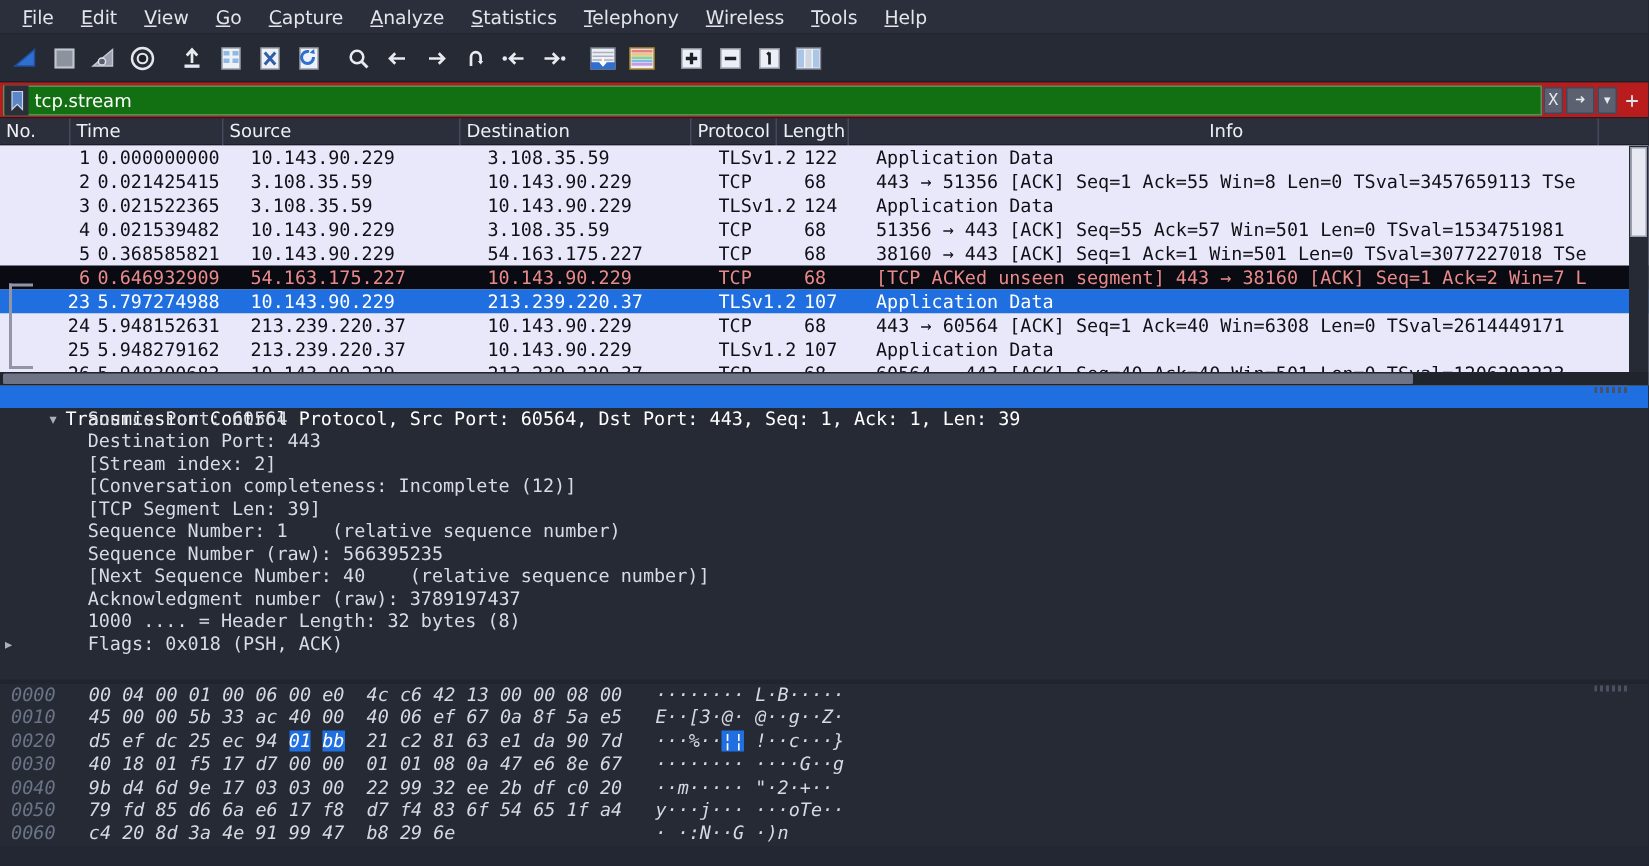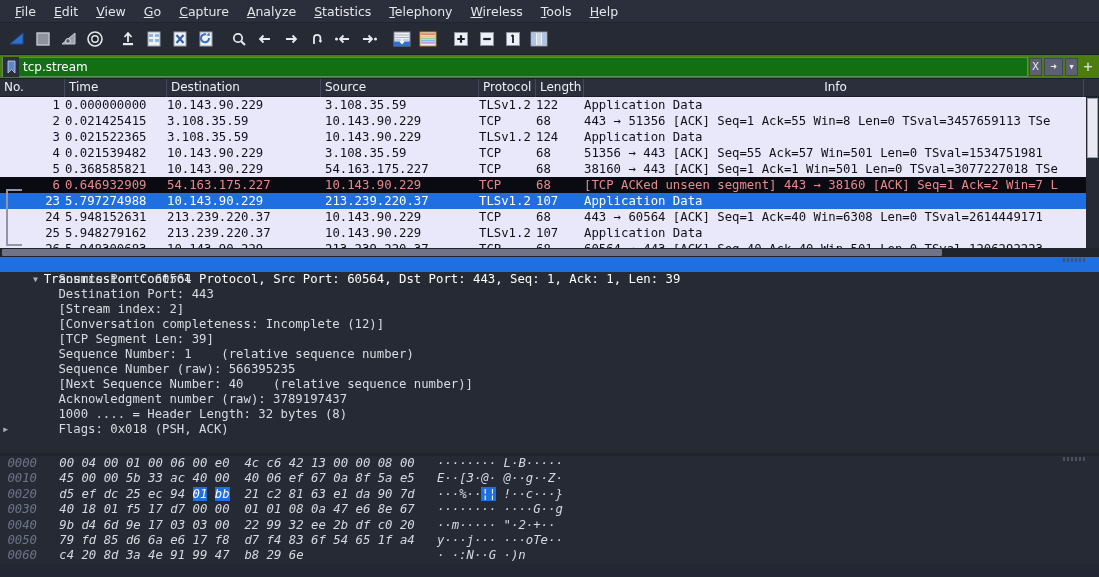--- a/index.html
+++ b/index.html
@@ -23,21 +23,21 @@
   #toolbar{
     height:32px;background:#262a35;display:flex;align-items:center;
     padding-left:4px;box-sizing:border-box;border-bottom:1px solid #1b1f28;
   }
   .tb{width:26px;height:26px;display:flex;align-items:center;justify-content:center;
      cursor:default;border-radius:2px;}
   .tb-sep{width:7px;}
 
   
   #filterbar{
-    height:24px;background:#4d7c0f;display:flex;align-items:center;
+    height:24px;background:#b91c1c;display:flex;align-items:center;
     padding:0 2px;box-sizing:border-box;border-bottom:1px solid #1b1f28;
   }
   #filter-input-wrap{
     flex:1;height:20px;background:#127012;border:1px solid #5b8f5b;
     display:flex;align-items:center;box-sizing:border-box;position:relative;
   }
   #bookmark-ic{width:16px;height:20px;display:flex;align-items:center;justify-content:center;flex:0 0 16px;background:#2b2f3b;}
   #filter-text{
     flex:1;color:#ffffff;font-family:"DejaVu Sans", sans-serif;font-size:12px;
     padding-left:4px;letter-spacing:0px;
@@ -255,24 +255,24 @@
     </span>
     <span id="filter-text">tcp.stream</span>
   </div>
   <div class="fbtn fbtn-sm">X</div>
   <div class="fbtn">➜</div>
   <div class="fbtn fbtn-sm">▾</div>
   <div id="plus-btn">+</div>
 </div>
 
 <div id="colhead">
-    <div class="ch" style="width: 65px;">No.</div>
+    <div class="ch" style="width: 47px;">No.</div>
     <div class="ch" style="width: 102px;">Time</div>
+    <div class="ch" style="width: 158px;">Source</div>
     <div class="ch" style="width: 154px;">Destination</div>
-    <div class="ch" style="width: 158px;">Source</div>
     <div class="ch" style="width: 57px;">Protocol</div>
     <div class="ch" style="width: 48px;">Length</div>
     <div class="ch" style="width: 500px; text-align: center;">Info</div>
   </div>
 
 <div id="plist">
   <div id="plist-rows">
       <div class="prow alt"><span class="c c-no" style="width: 65px;">1</span><span class="c c-time" style="width: 102px;">0.000000000</span><span class="c c-source" style="width: 158px;">10.143.90.229</span><span class="c c-destination" style="width: 154px;">3.108.35.59</span><span class="c c-protocol" style="width: 57px;">TLSv1.2</span><span class="c c-length" style="width: 48px;">122</span><span class="c c-info" style="width: 500px;">Application Data</span></div>
       <div class="prow alt"><span class="c c-no" style="width: 65px;">2</span><span class="c c-time" style="width: 102px;">0.021425415</span><span class="c c-source" style="width: 158px;">3.108.35.59</span><span class="c c-destination" style="width: 154px;">10.143.90.229</span><span class="c c-protocol" style="width: 57px;">TCP</span><span class="c c-length" style="width: 48px;">68</span><span class="c c-info" style="width: 500px;">443 → 51356 [ACK] Seq=1 Ack=55 Win=8 Len=0 TSval=3457659113 TSe</span></div>
       <div class="prow alt"><span class="c c-no" style="width: 65px;">3</span><span class="c c-time" style="width: 102px;">0.021522365</span><span class="c c-source" style="width: 158px;">3.108.35.59</span><span class="c c-destination" style="width: 154px;">10.143.90.229</span><span class="c c-protocol" style="width: 57px;">TLSv1.2</span><span class="c c-length" style="width: 48px;">124</span><span class="c c-info" style="width: 500px;">Application Data</span></div>

